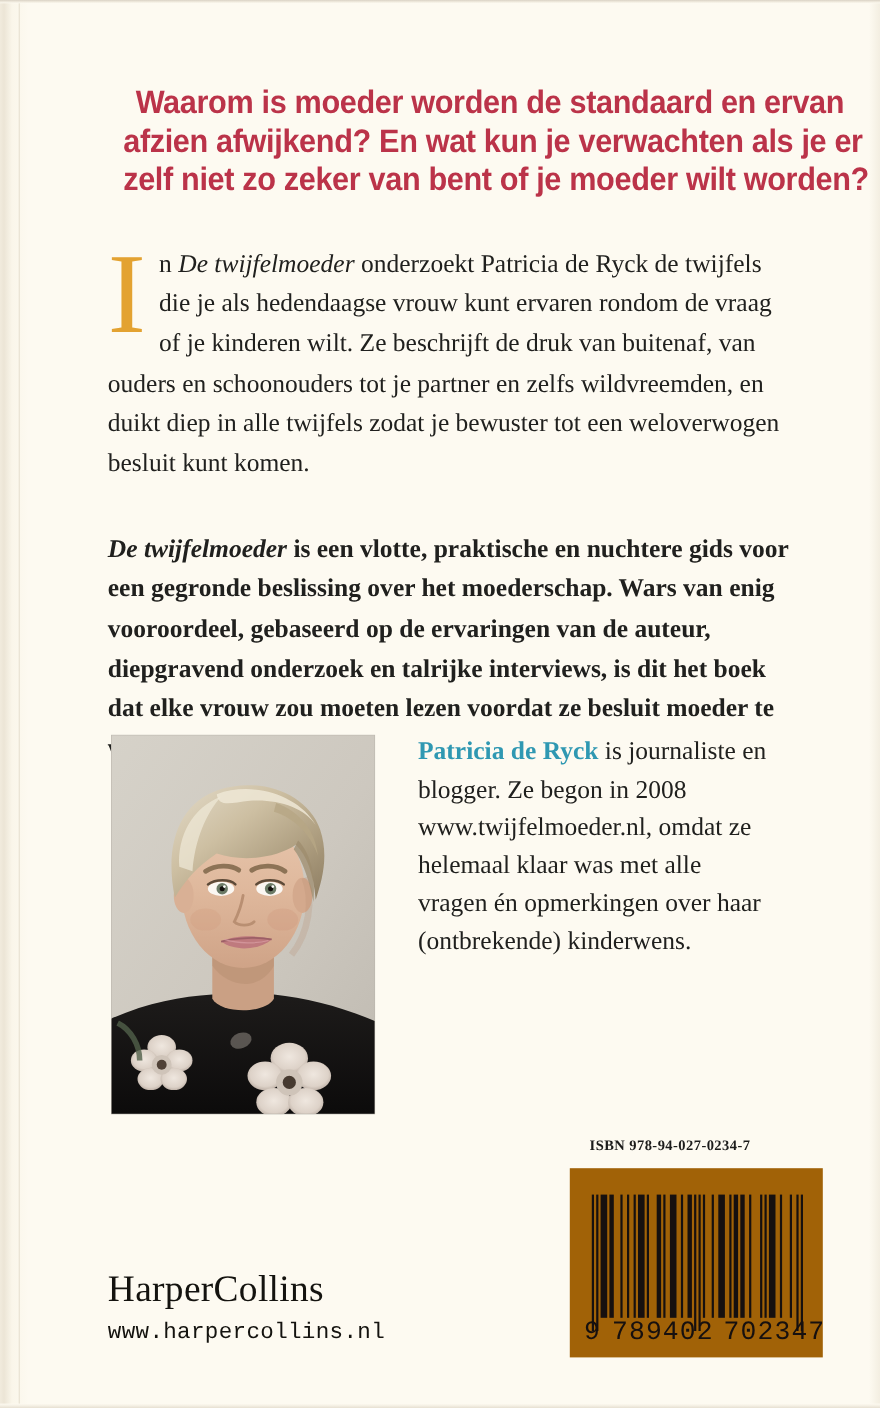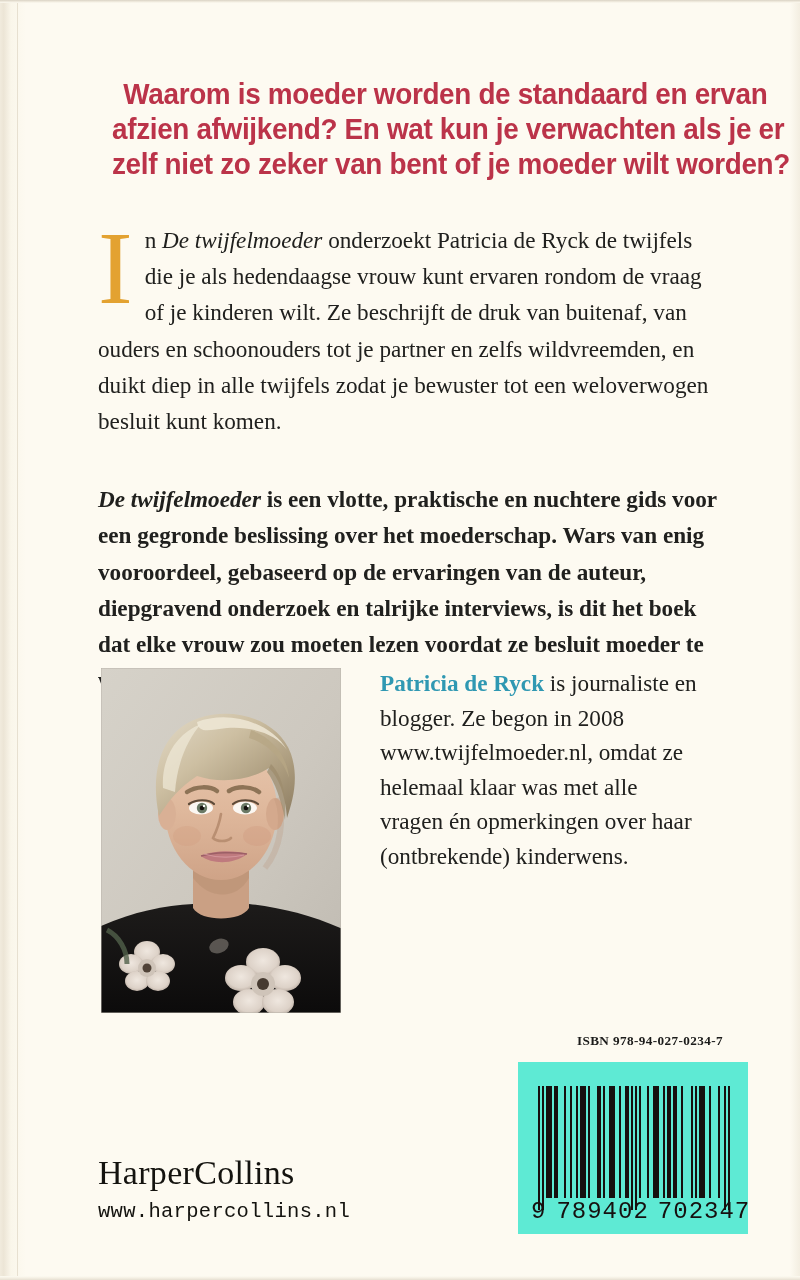--- a/index.html
+++ b/index.html
@@ -127,38 +127,38 @@
     line-height: 34.5px;
   }
   .author-name {
     color: #2f98b2;
     font-weight: 700;
   }
 
   
   .isbn-text {
     position: absolute;
-    left: 560px;
+    left: 536px;
     top: 1033px;
     width: 180px;
-    text-align: center;
+    text-align: left;
     font-family: "Liberation Serif", "DejaVu Serif", serif;
     font-size: 13.2px;
     font-weight: 700;
     letter-spacing: 0.4px;
     color: #1b1b1a;
     white-space: nowrap;
   }
   .barcode-panel {
     position: absolute;
     left: 518px;
     top: 1062px;
     width: 230px;
     height: 172px;
-    background: #5eead4;
+    background: #a16207;
   }
   .barcode-bars {
     position: absolute;
     left: 20px;
     top: 24px;
     width: 192px;
     height: 112px;
     display: flex;
     align-items: flex-start;
   }

